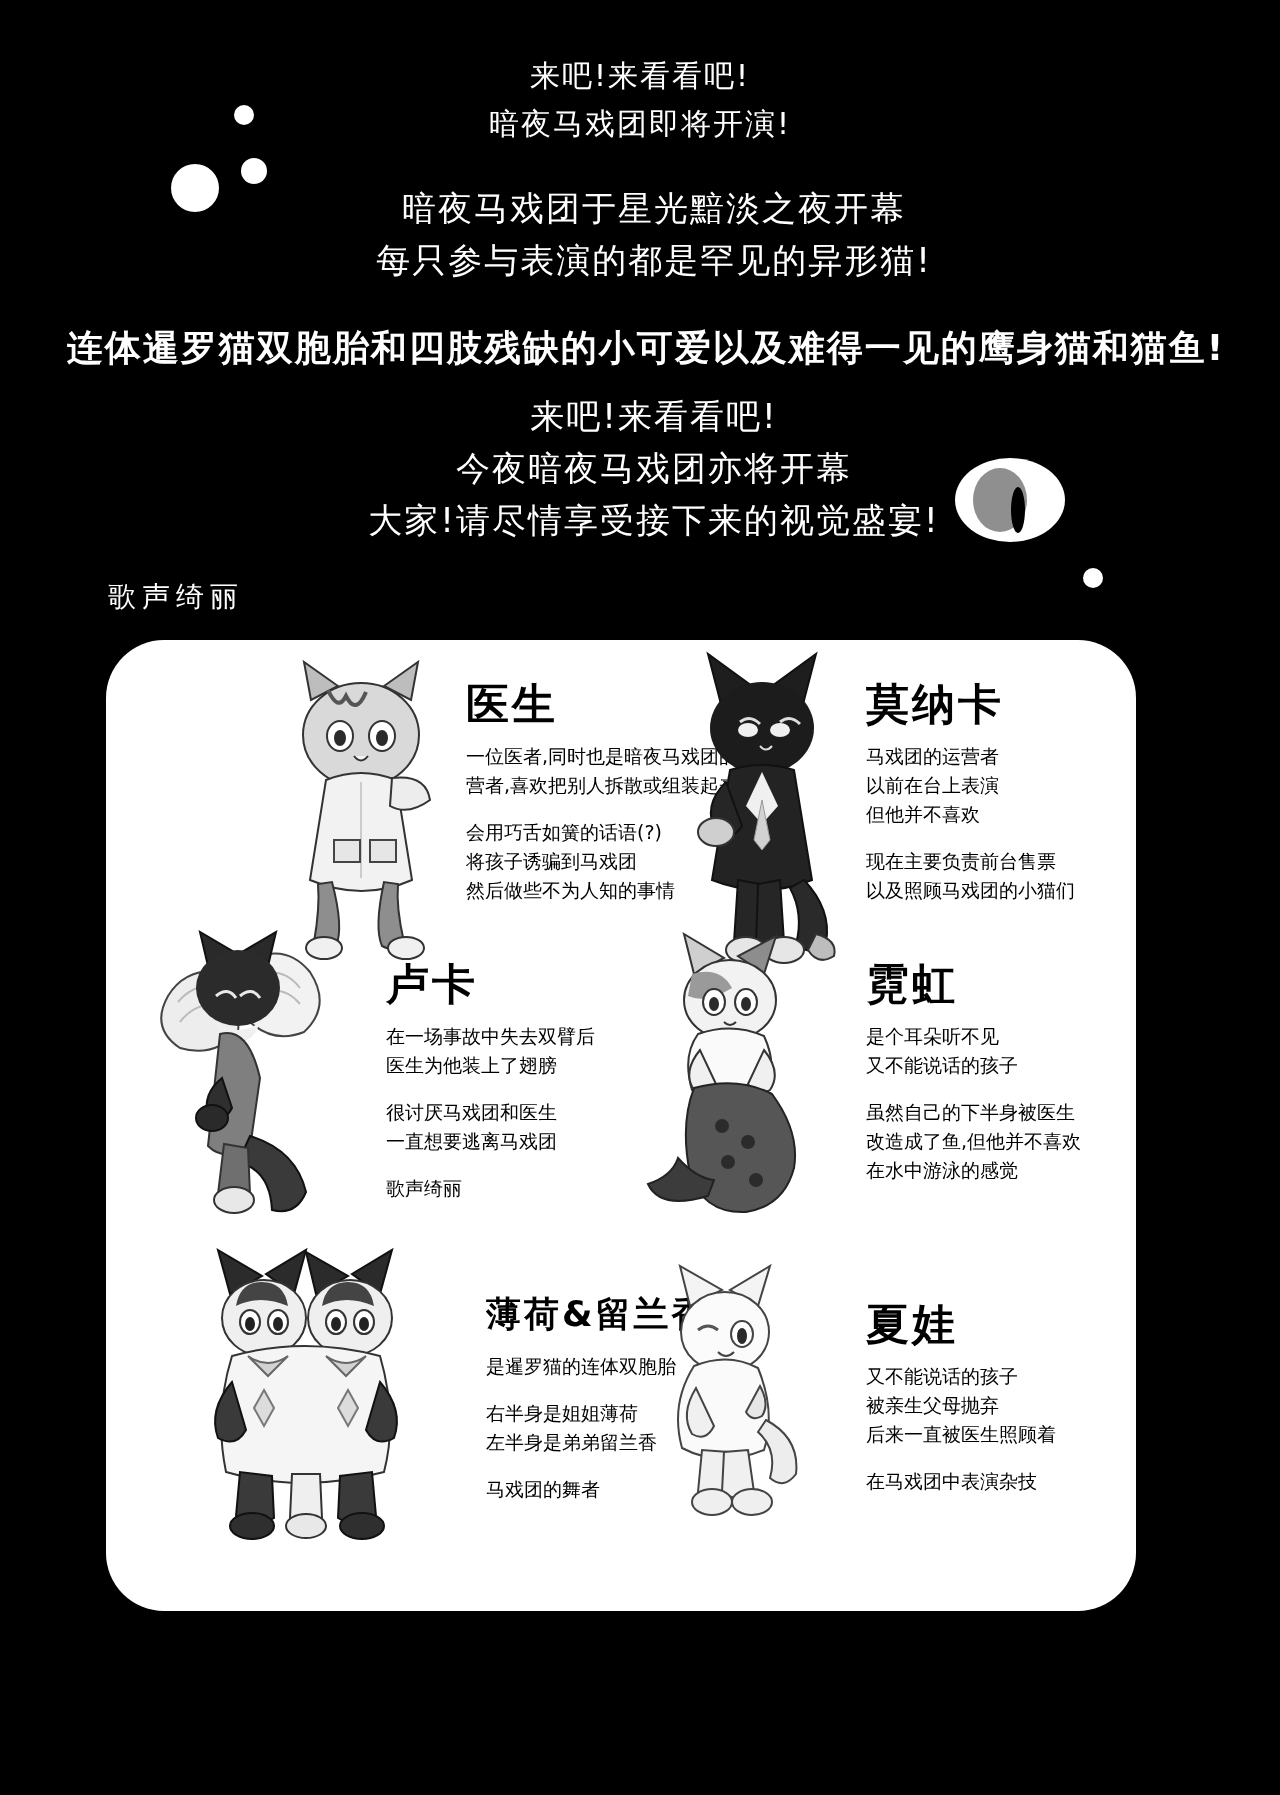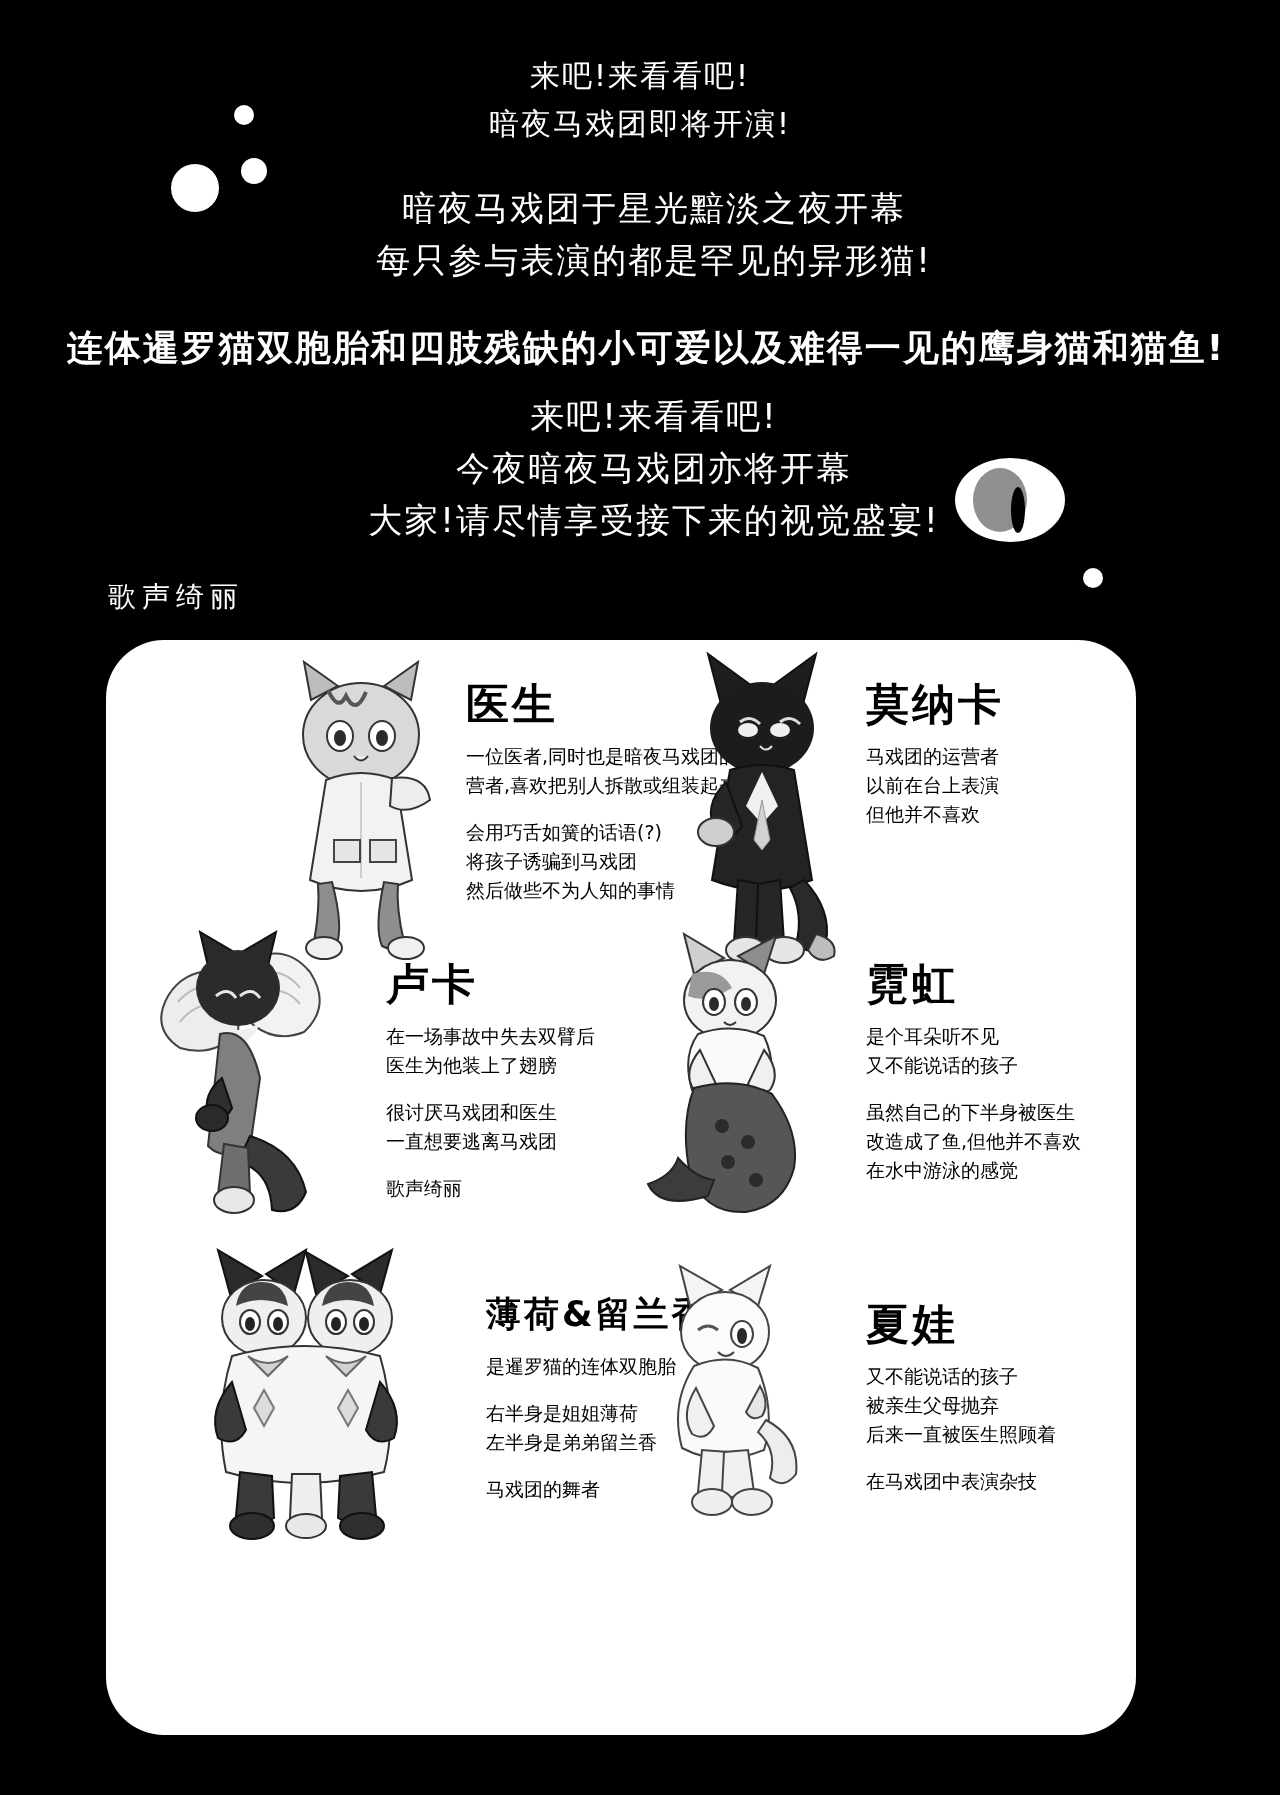--- a/index.html
+++ b/index.html
@@ -93,21 +93,21 @@
     font-size: 28px;
     letter-spacing: 6px;
   }
 
   
   .panel {
     position: absolute;
     left: 106px;
     top: 640px;
     width: 1030px;
-    height: 1095px;
+    height: 971px;
     background: #ffffff;
     border-radius: 58px;
   }
 
   .entry {
     position: absolute;
     color: #000000;
   }
   .entry .art {
     position: absolute;
@@ -244,20 +244,24 @@
         <ellipse cx="70" cy="300" rx="20" ry="13" fill="#e6e6e6" stroke="#333" stroke-width="2"></ellipse>
         <ellipse cx="108" cy="300" rx="20" ry="13" fill="#e6e6e6" stroke="#333" stroke-width="2"></ellipse>
       </svg>
     </div>
     <div class="txt">
       <div class="char-name">莫纳卡</div>
       <div class="desc-block">
         <p>马戏团的运营者</p>
         <p>以前在台上表演</p>
         <p>但他并不喜欢</p>
+      </div>
+      <div class="desc-block">
+        <p>现在主要负责前台售票</p>
+        <p>以及照顾马戏团的小猫们</p>
       </div>
     </div>
   </div>
 
   <div class="entry e-luka">
     <div class="art">
       <svg width="270" height="290" viewBox="0 0 270 290">
         <path d="M120 40 q44 -34 74 2 q22 34 -6 60 q-30 12 -54 -10 Z" fill="#f2f2f2" stroke="#444" stroke-width="2"></path>
         <path d="M126 52 q36 -22 58 6" stroke="#bbb" stroke-width="2" fill="none"></path>
         <path d="M130 68 q34 -18 54 6" stroke="#bbb" stroke-width="2" fill="none"></path>

